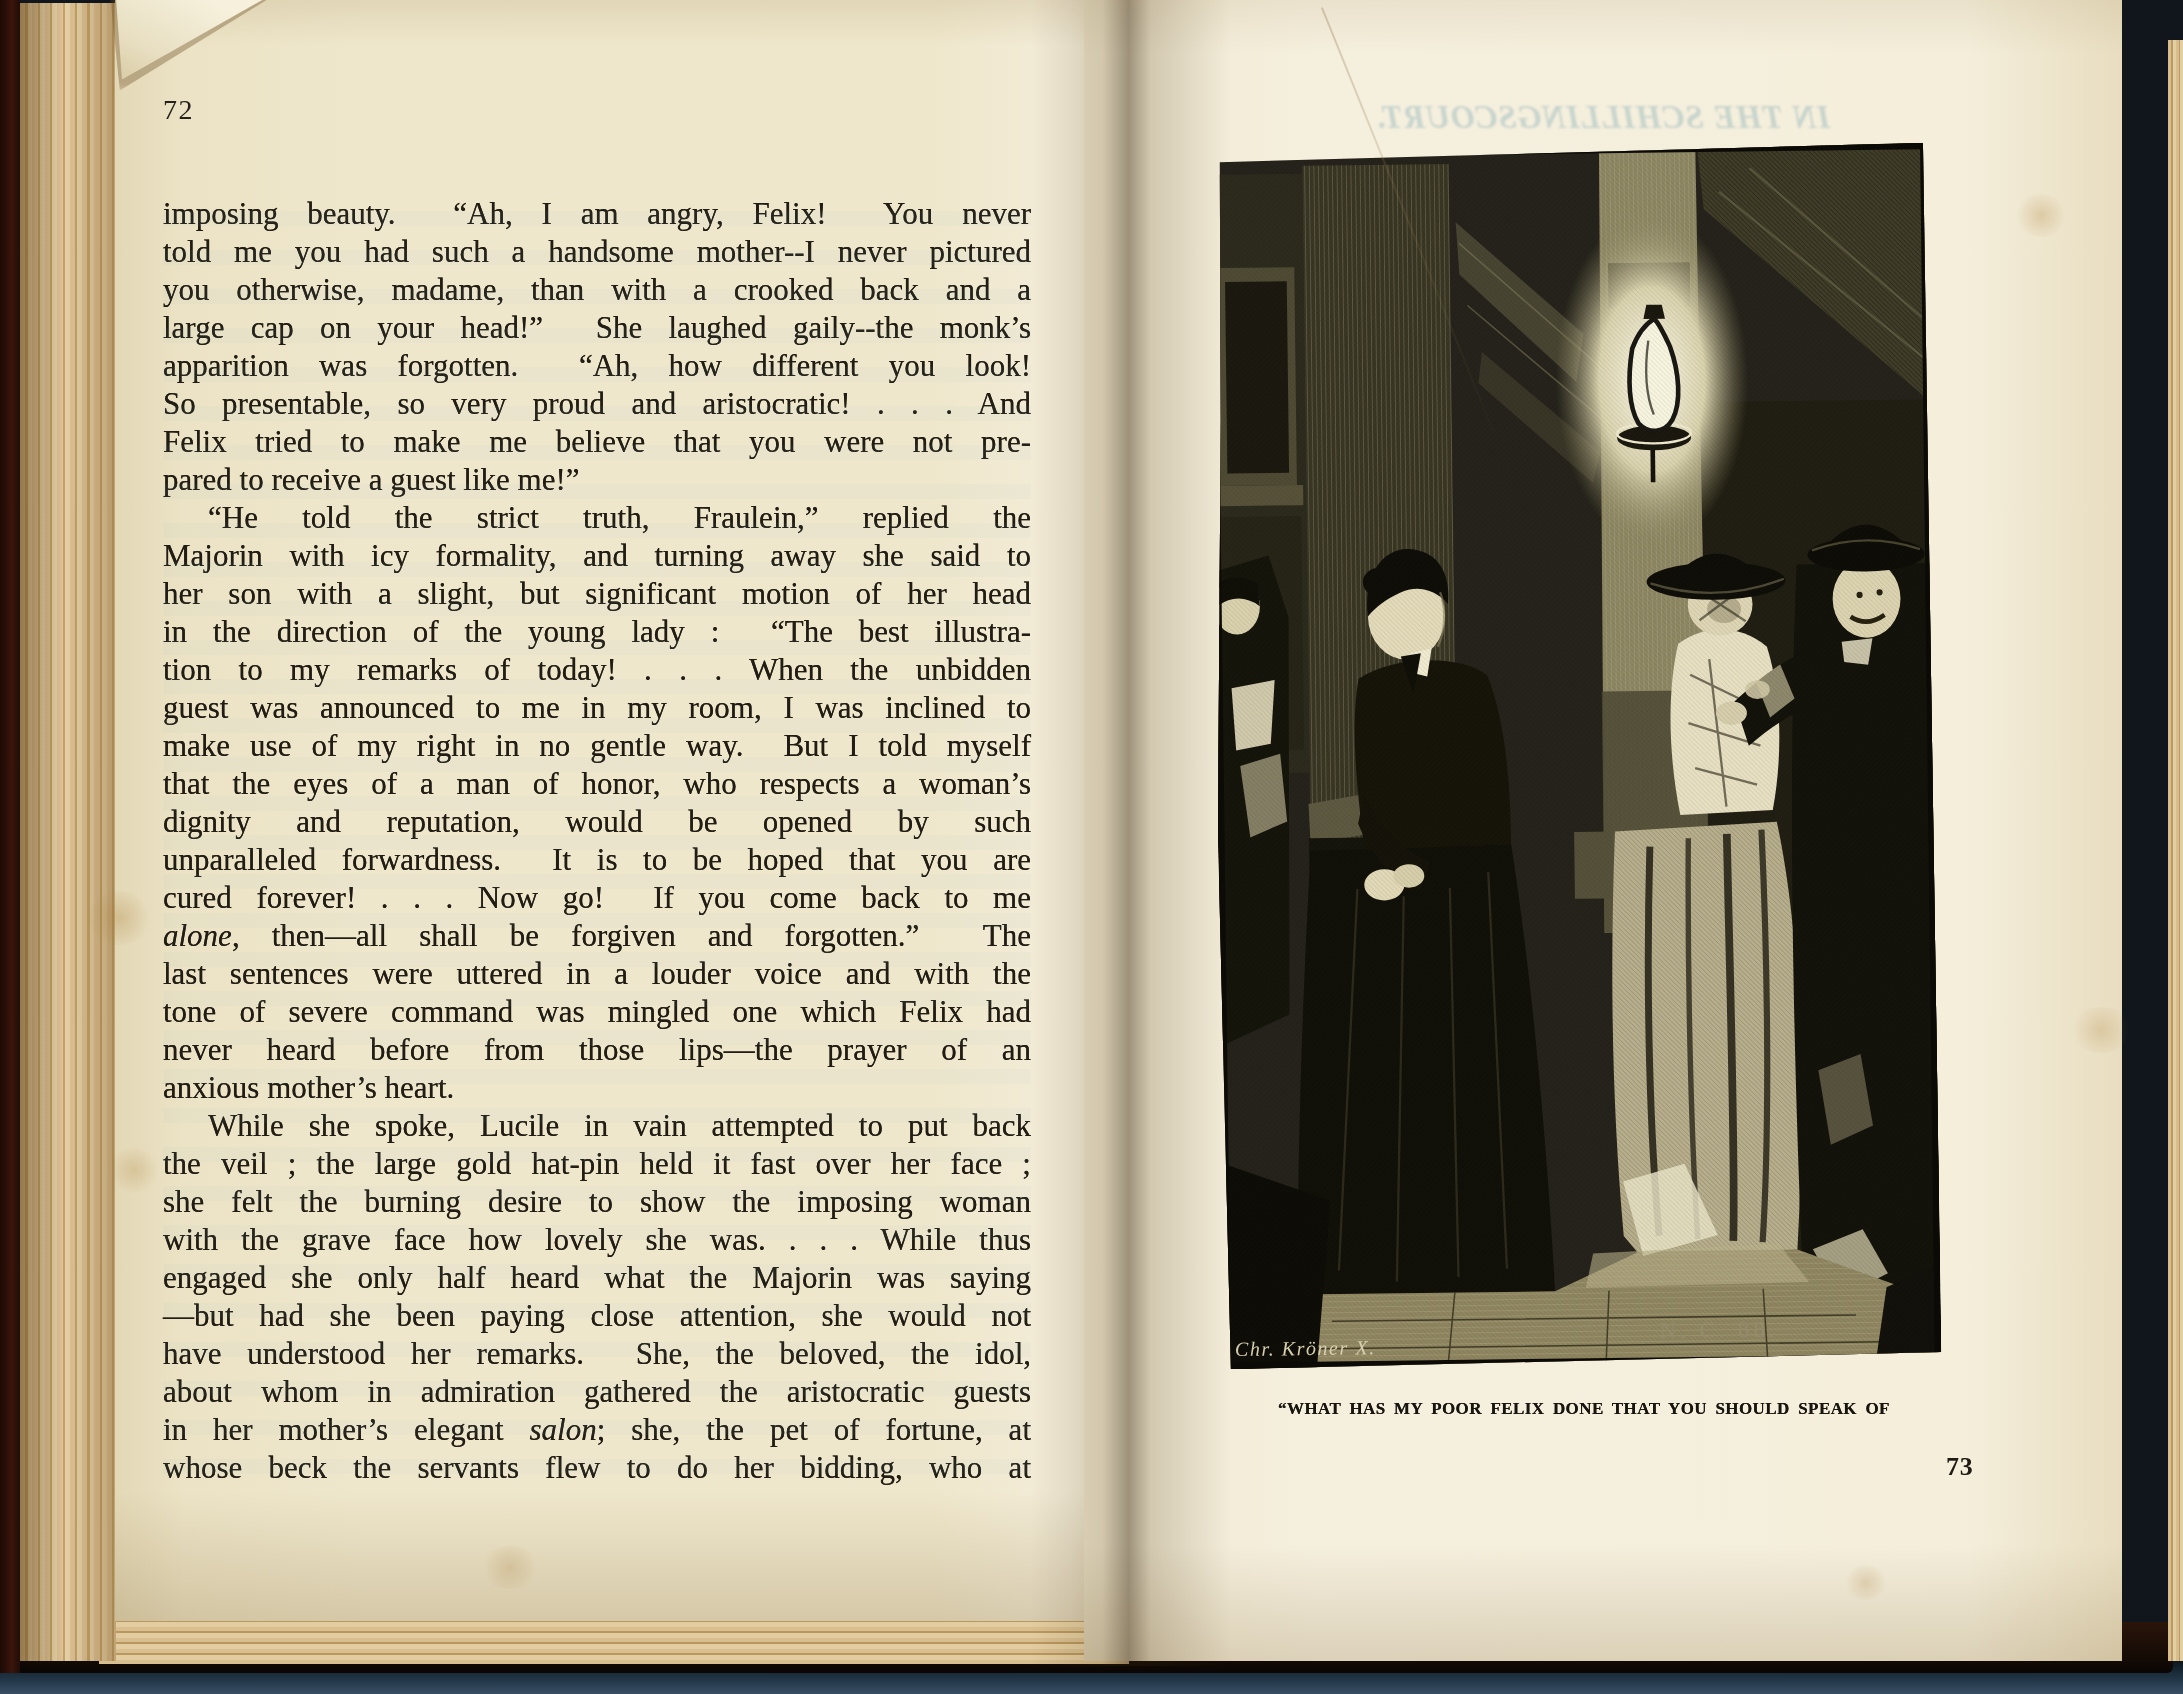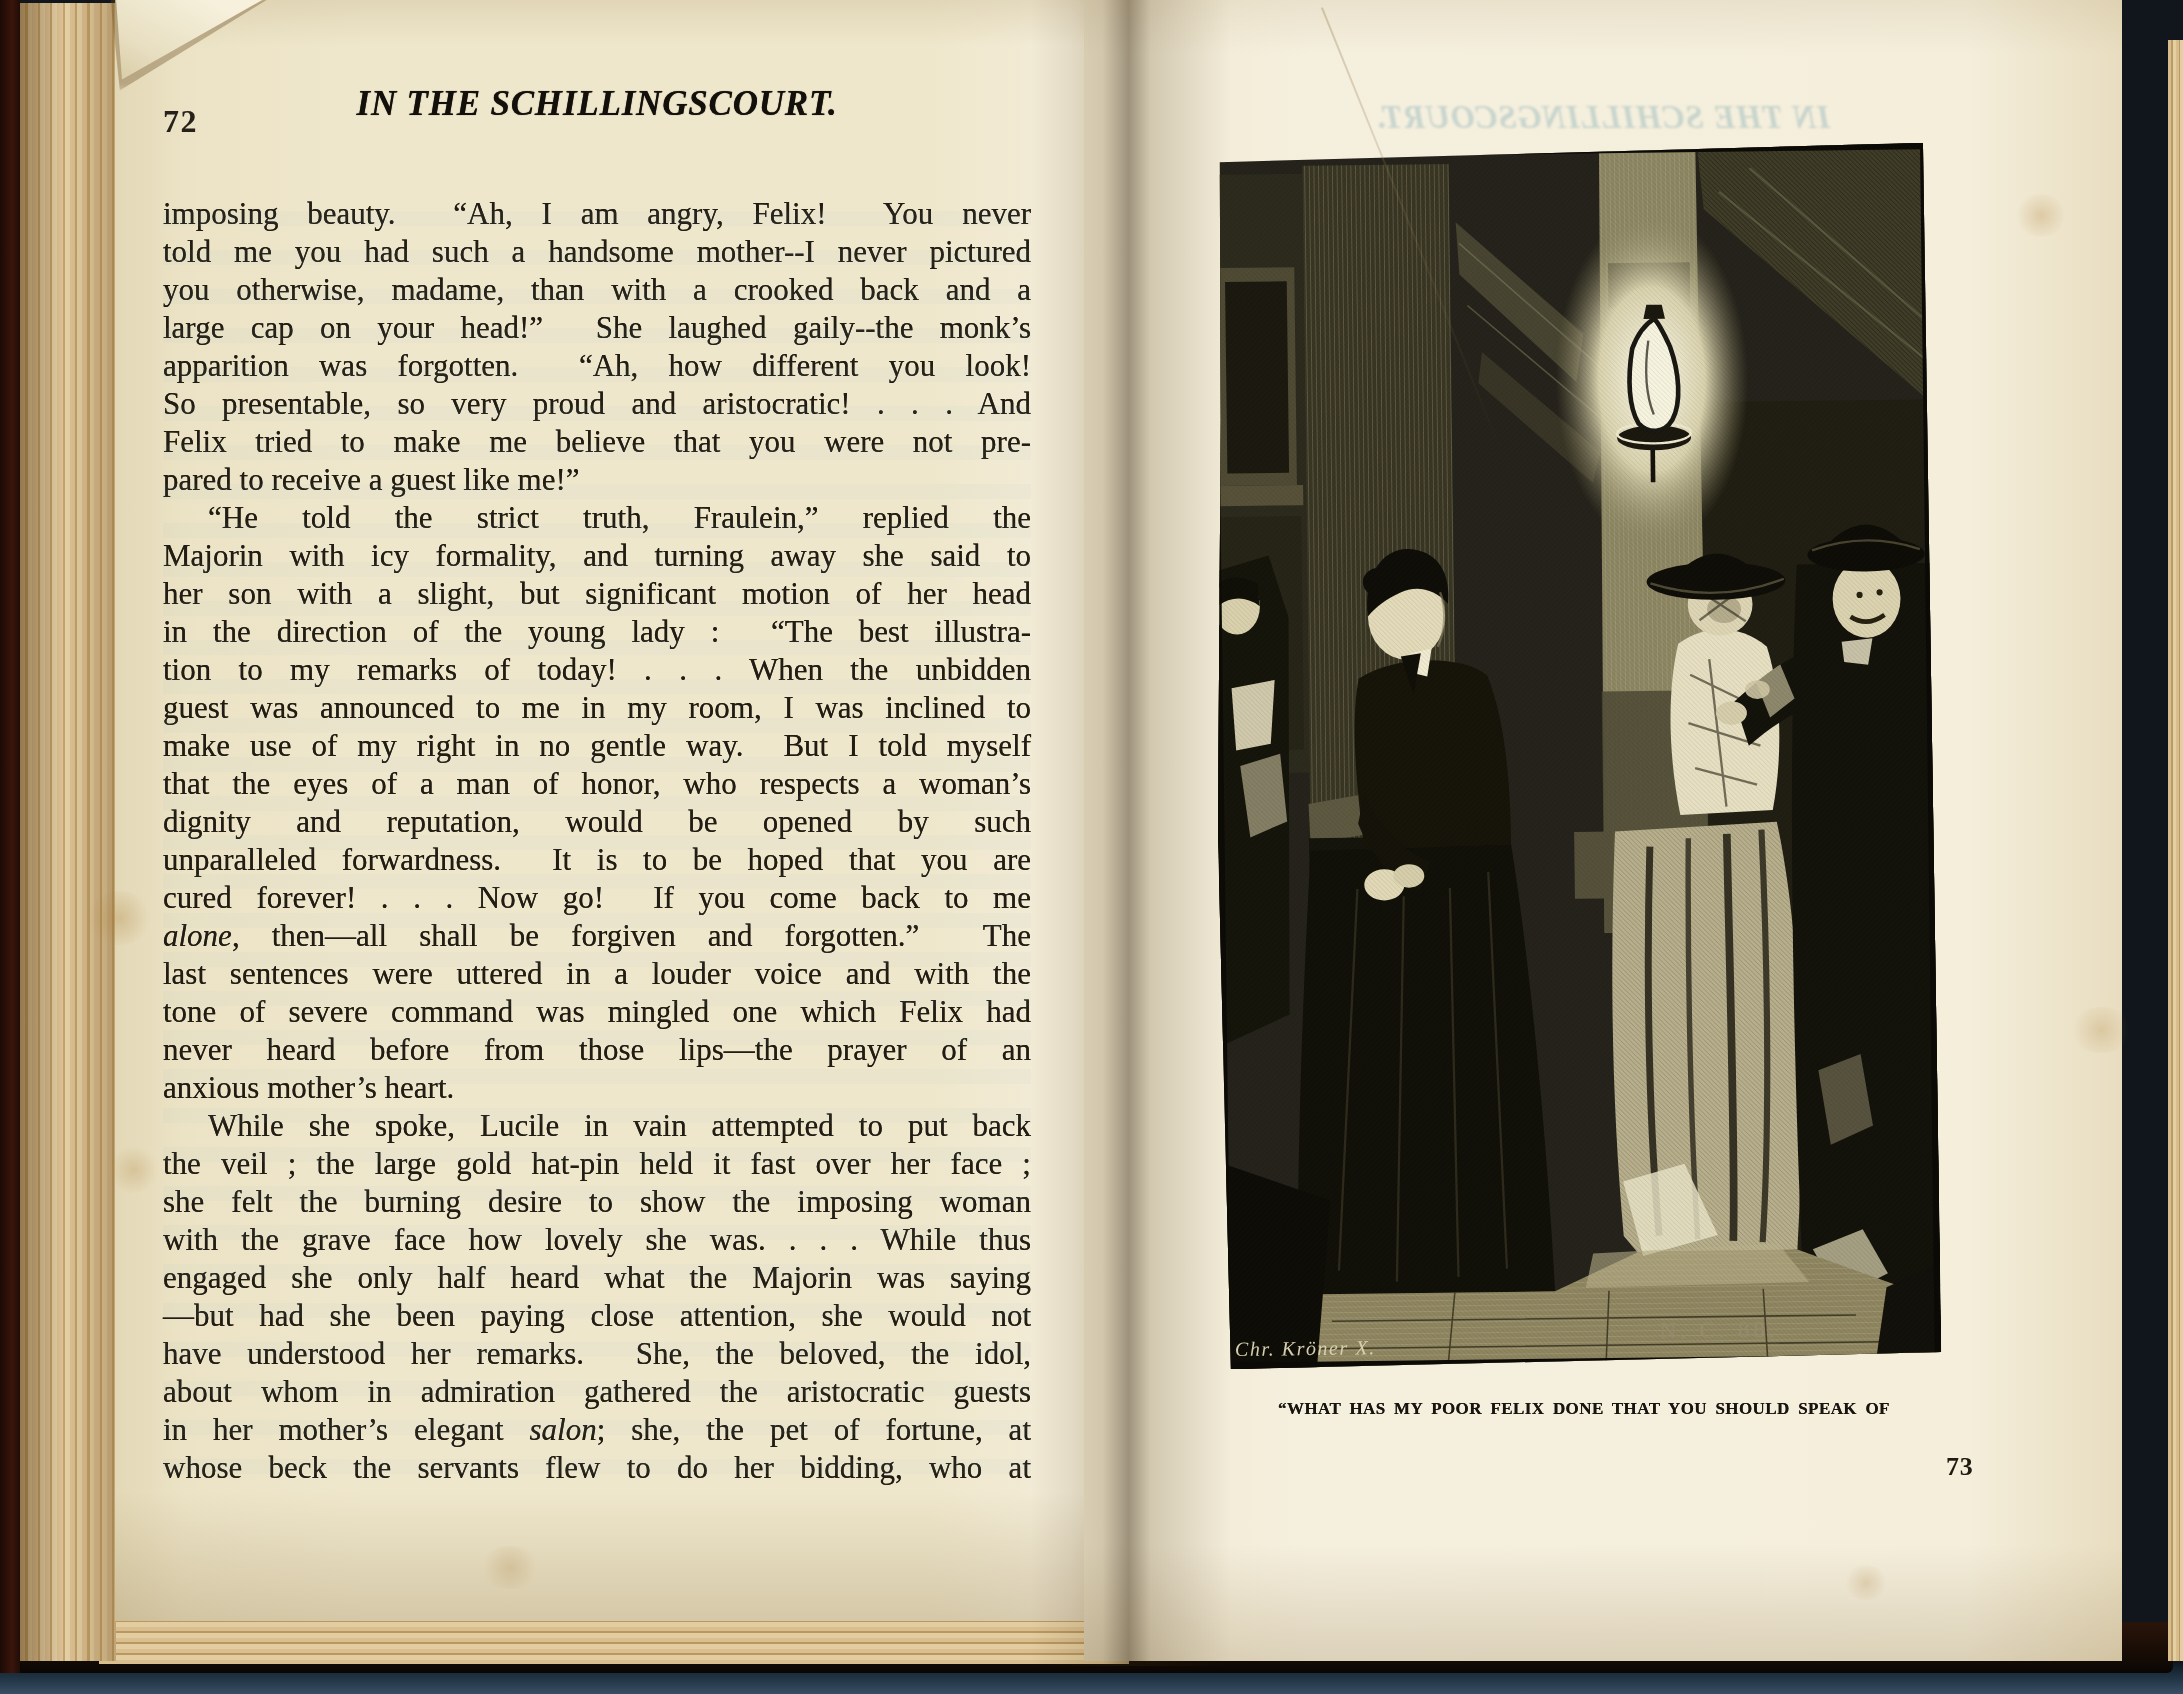--- a/index.html
+++ b/index.html
@@ -41,21 +41,21 @@
 
   .dogear-shadow{position:absolute;left:110px;top:-4.6px;width:164px;height:95px;
     background:rgba(110,82,40,.38);clip-path:polygon(0 0,100% 0,6% 100%);filter:blur(3.9px);}
   .dogear{position:absolute;left:116px;top:-1.5px;width:149px;height:81px;
     background:linear-gradient(210deg,#f6f0dc 20%,#e8dfc2 70%,#d9cba4 100%);
     clip-path:polygon(0 0,100% 0,4% 100%);}
 
   .foxing{position:absolute;border-radius:50%;pointer-events:none;}
 
   
-  .pagenum-left{position:absolute;left:48px;top:103px;font-size:32px;font-weight:bold;color:#26211a;letter-spacing:1.5px;}
+  .pagenum-left{position:absolute;left:48px;top:94px;font-size:28px;font-weight:normal;color:#26211a;letter-spacing:1.5px;}
   .running-header{position:absolute;left:48px;top:84px;width:868px;text-align:center;
     font-size:35px;font-weight:bold;font-style:italic;color:#13100b;letter-spacing:0.8px;
     text-shadow:0 0 0.8px rgba(20,16,8,.9);}
   .body-text{position:absolute;left:48px;top:195px;width:868px;color:#211d14;
     font-size:31px;line-height:38px;text-shadow:0 0 0.5px rgba(25,20,10,.85);}
   .bodyline{text-align:justify;text-align-last:justify;white-space:normal;}
   .bodyline.nojust{text-align:left;text-align-last:auto;}
   .bodyline.ind{padding-left:45px;}
   .body-text:after{content:"";position:absolute;inset:-7.7px 0 0 0;pointer-events:none;
     background:repeating-linear-gradient(180deg,rgba(130,175,185,0) 0 24px,rgba(130,175,185,.055) 24px 39px);}
@@ -84,21 +84,20 @@
 
   <div class="table-surface"></div>
   <div class="cover-band"></div>
   <div class="edge-stack-bottom"></div>
   <div class="spine-strip"></div>
   <div class="edge-stack-left"></div>
   <div class="edge-stack-right"></div>
 
   <div class="page page-left">
     <div class="pagenum-left">72</div>
-    <div class="running-header">IN THE SCHILLINGSCOURT.</div>
     <div class="body-text">
         <div class="bodyline">imposing beauty.&nbsp; “Ah, I am angry, Felix!&nbsp; You never</div>
         <div class="bodyline">told me you had such a handsome mother--I never pictured</div>
         <div class="bodyline">you otherwise, madame, than with a crooked back and a</div>
         <div class="bodyline">large cap on your head!”&nbsp; She laughed gaily--the monk’s</div>
         <div class="bodyline">apparition was forgotten.&nbsp; “Ah, how different you look!</div>
         <div class="bodyline">So presentable, so very proud and aristocratic! . . . And</div>
         <div class="bodyline">Felix tried to make me believe that you were not pre-</div>
         <div class="bodyline nojust">pared to receive a guest like me!”</div>
         <div class="bodyline ind">“He told the strict truth, Fraulein,” replied the</div>

